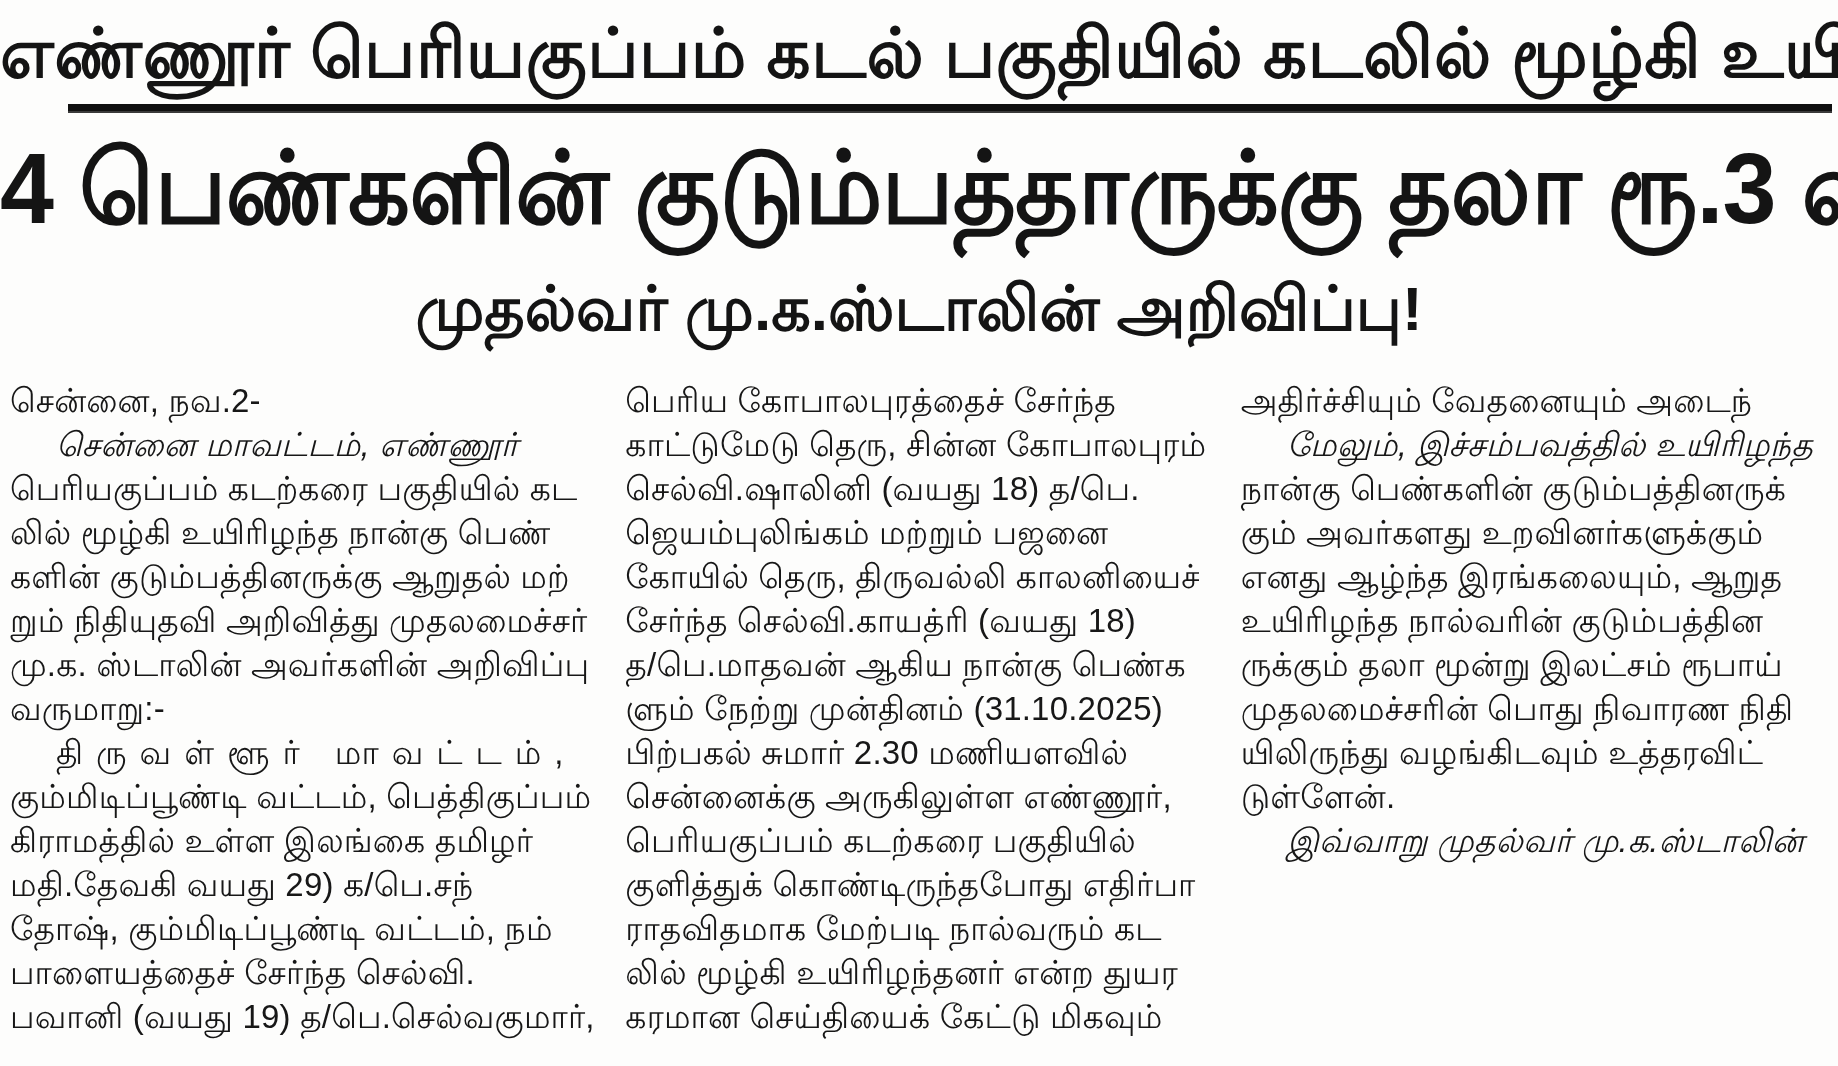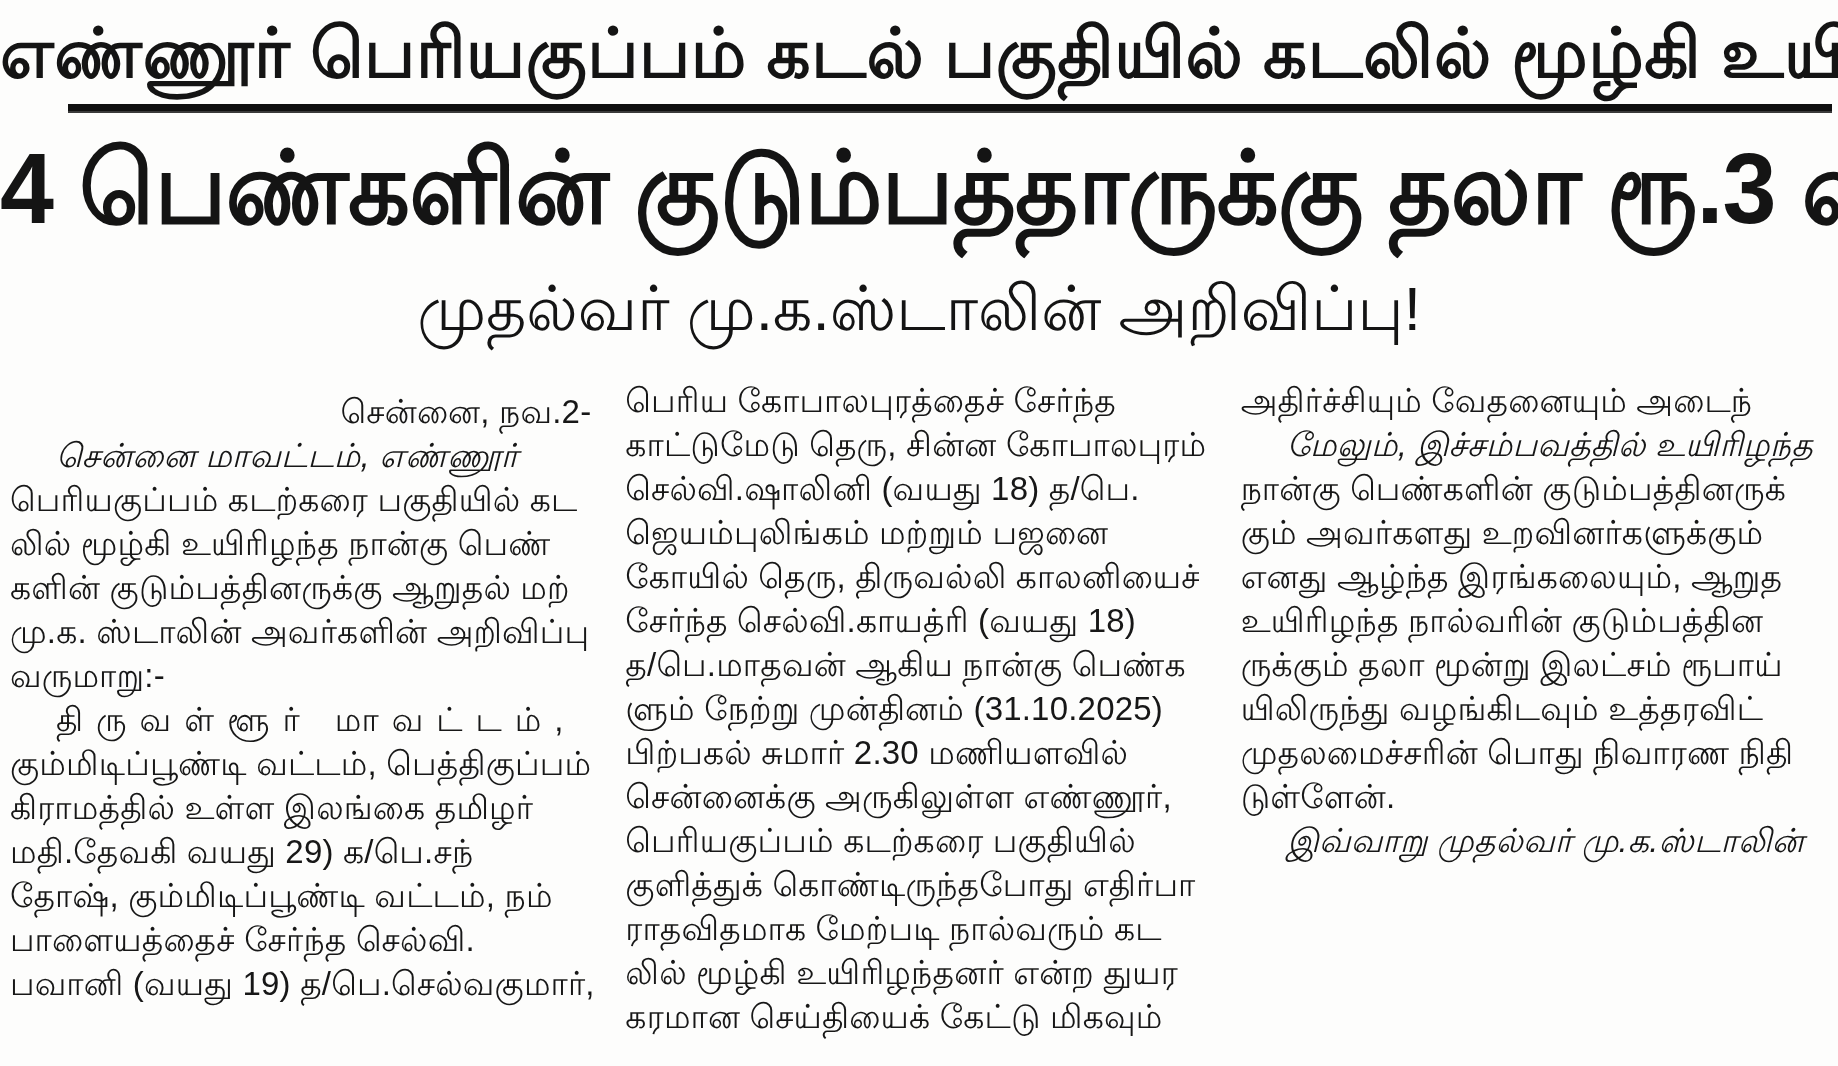--- a/index.html
+++ b/index.html
@@ -34,21 +34,21 @@
     font-weight:900;
     line-height:146px;
     letter-spacing:-1px;
     white-space:nowrap;
     transform:scaleY(1.04);
     transform-origin:top center;
   }
   .headline-sub{
     text-align:center;
     font-size:62px;
-    font-weight:400;
+    font-weight:700;
     line-height:100px;
     white-space:nowrap;
   }
   
   .article-body{
     display:flex;
     gap:28px;
     padding:20px 10px 0 10px;
     box-sizing:border-box;
   }
@@ -57,21 +57,21 @@
     min-width:0;
     font-size:33px;
     line-height:44px;
     color:#171717;
   }
   .line{
     height:44px;
     white-space:nowrap;
     letter-spacing:0.2px;
   }
-  .line.right{text-align:right;padding-right:6px;margin-top:11px;}
+  .line.right{text-align:left;padding-right:6px;}
   .line.indent{text-indent:46px;font-style:italic;}
   .line.spread-indent{text-indent:46px;letter-spacing:13px;}
 </style>
 </head>
 <body>
 
 <div class="sheet">
 
   <div class="headline-top">எண்ணூர் பெரியகுப்பம் கடல் பகுதியில் கடலில் மூழ்கி உயிரிழந்த</div>
 
@@ -81,20 +81,21 @@
 
   <div class="headline-sub">முதல்வர் மு.க.ஸ்டாலின் அறிவிப்பு!</div>
 
   <div class="article-body">
     <div class="column">
         <div class="line right">சென்னை, நவ.2-</div>
         <div class="line indent">சென்னை மாவட்டம், எண்ணூர்</div>
         <div class="line">பெரியகுப்பம் கடற்கரை பகுதியில் கட</div>
         <div class="line">லில் மூழ்கி உயிரிழந்த நான்கு பெண்</div>
         <div class="line">களின் குடும்பத்தினருக்கு ஆறுதல் மற்</div>
+        <div class="line">றும் நிதியுதவி அறிவித்து முதலமைச்சர்</div>
         <div class="line">மு.க. ஸ்டாலின் அவர்களின் அறிவிப்பு</div>
         <div class="line">வருமாறு:-</div>
         <div class="line spread-indent">திருவள்ளூர் மாவட்டம்,</div>
         <div class="line">கும்மிடிப்பூண்டி வட்டம், பெத்திகுப்பம்</div>
         <div class="line">கிராமத்தில் உள்ள இலங்கை தமிழர்</div>
         <div class="line">மதி.தேவகி  வயது 29) க/பெ.சந்</div>
         <div class="line">தோஷ், கும்மிடிப்பூண்டி வட்டம், நம்</div>
         <div class="line">பாளையத்தைச் சேர்ந்த செல்வி.</div>
         <div class="line">பவானி (வயது 19) த/பெ.செல்வகுமார்,</div>
       </div>
@@ -116,20 +117,20 @@
         <div class="line">கரமான செய்தியைக் கேட்டு மிகவும்</div>
       </div>
     <div class="column">
         <div class="line">அதிர்ச்சியும் வேதனையும் அடைந்</div>
         <div class="line indent">மேலும், இச்சம்பவத்தில் உயிரிழந்த</div>
         <div class="line">நான்கு பெண்களின் குடும்பத்தினருக்</div>
         <div class="line">கும் அவர்களது உறவினர்களுக்கும்</div>
         <div class="line">எனது ஆழ்ந்த இரங்கலையும், ஆறுத</div>
         <div class="line">உயிரிழந்த நால்வரின் குடும்பத்தின</div>
         <div class="line">ருக்கும் தலா மூன்று இலட்சம் ரூபாய்</div>
+        <div class="line">முதலமைச்சரின் பொது நிவாரண நிதி</div>
         <div class="line">யிலிருந்து வழங்கிடவும் உத்தரவிட்</div>
-        <div class="line">முதலமைச்சரின் பொது நிவாரண நிதி</div>
         <div class="line">டுள்ளேன்.</div>
         <div class="line indent">இவ்வாறு முதல்வர் மு.க.ஸ்டாலின்</div>
       </div>
   </div>
 
 </div>
 
 </body></html>

